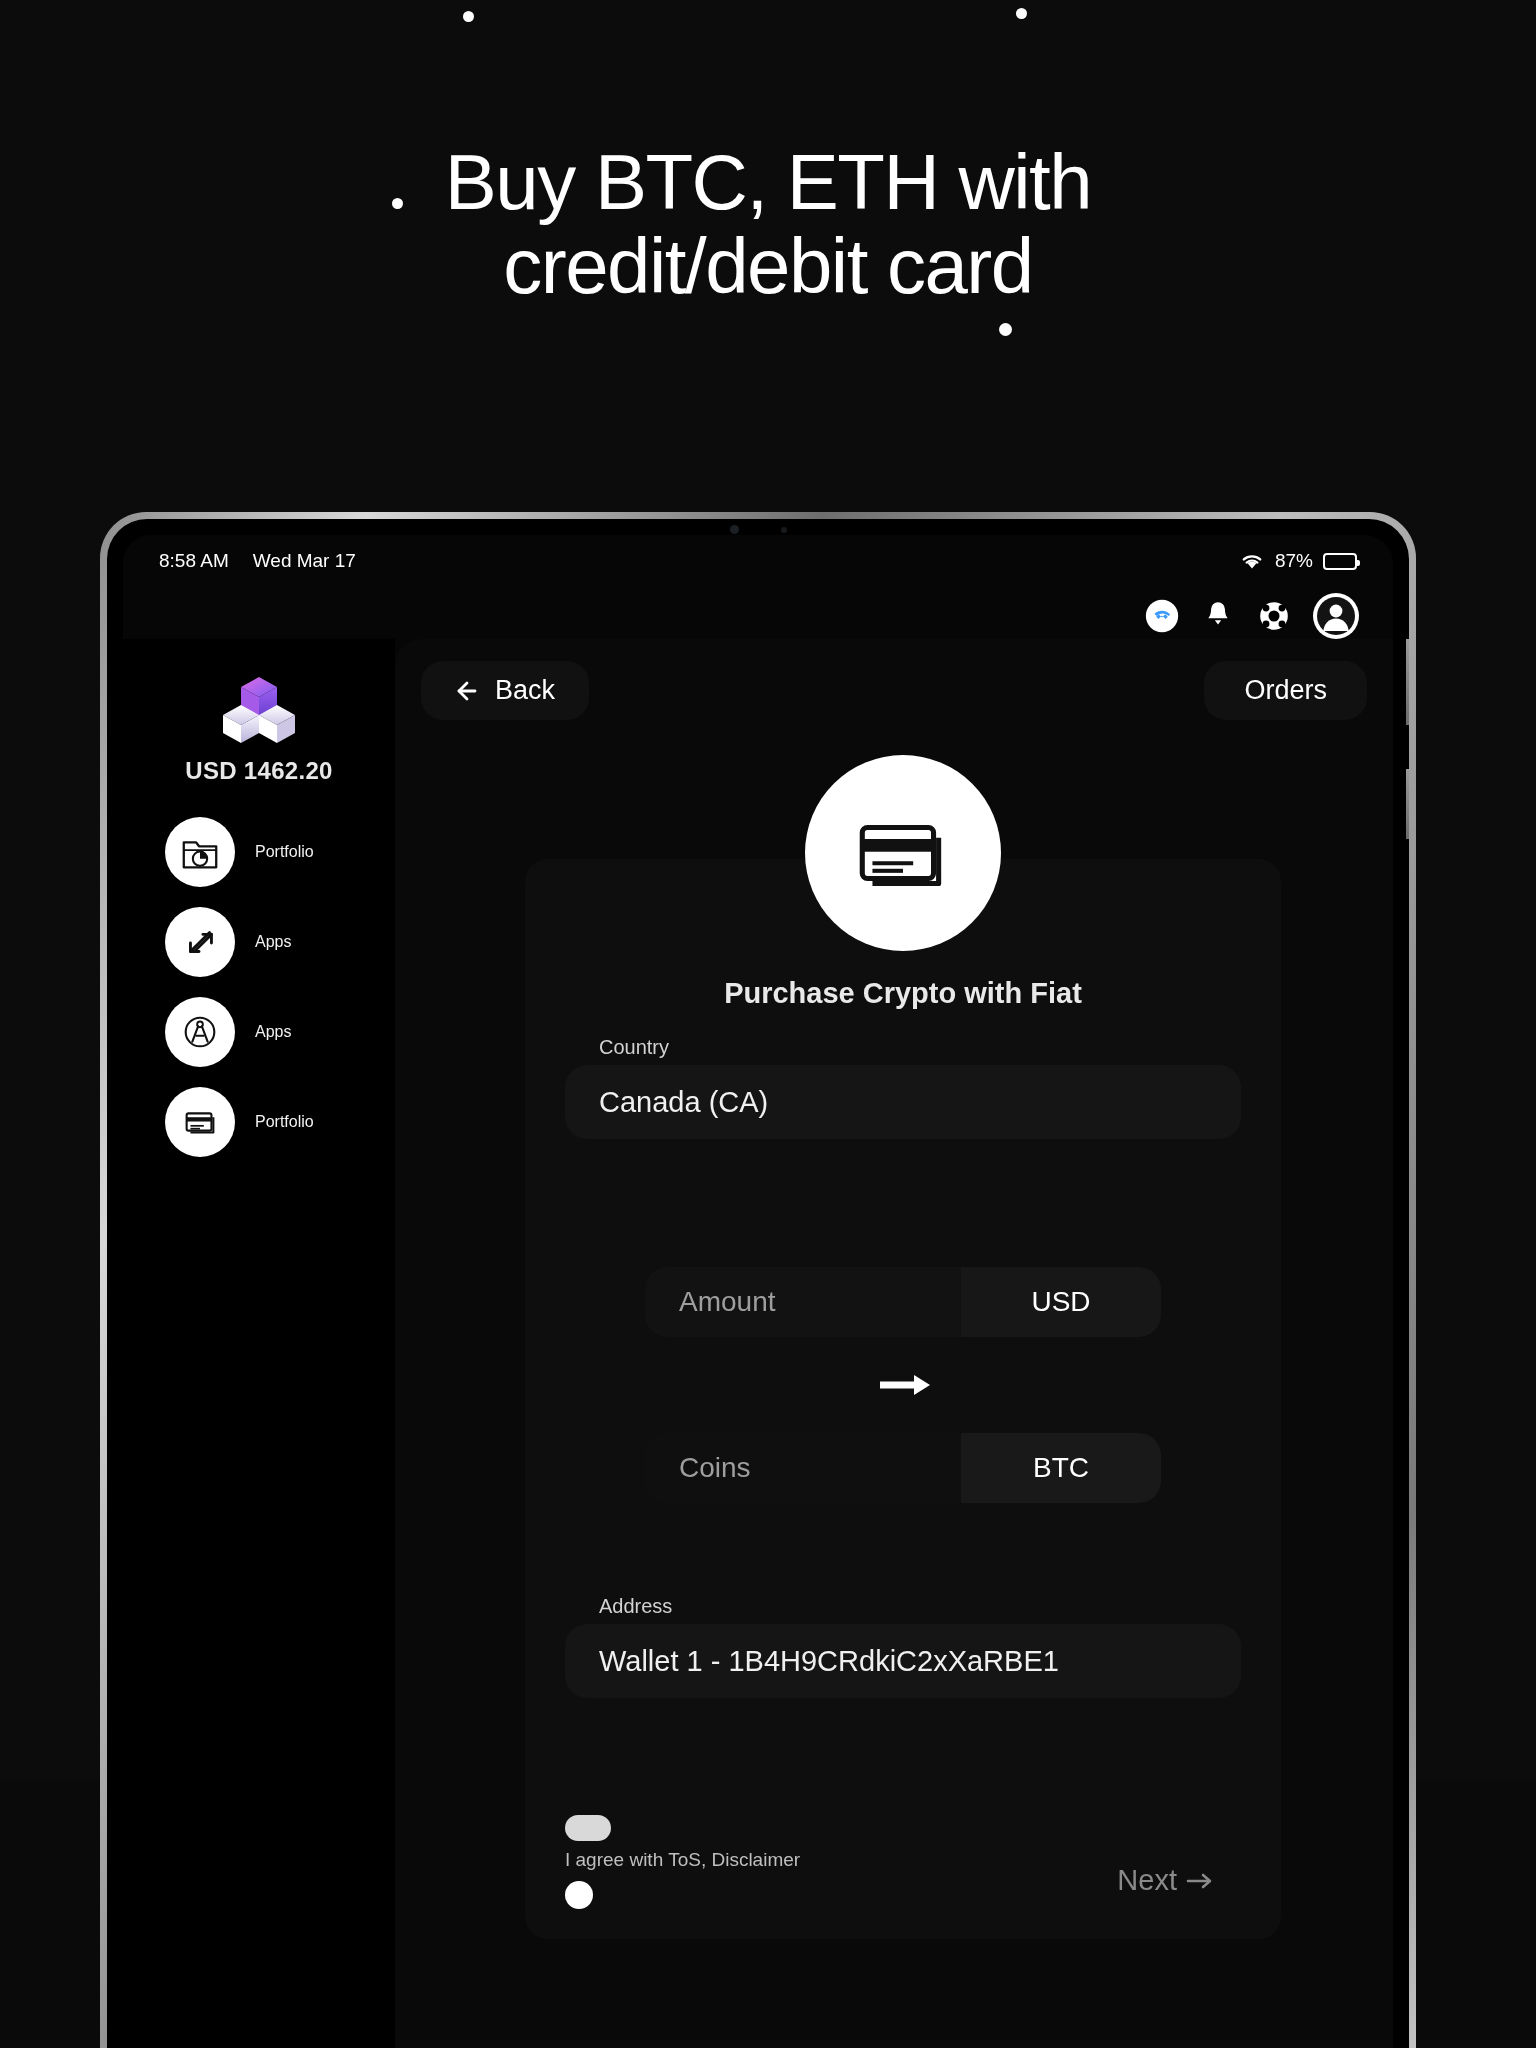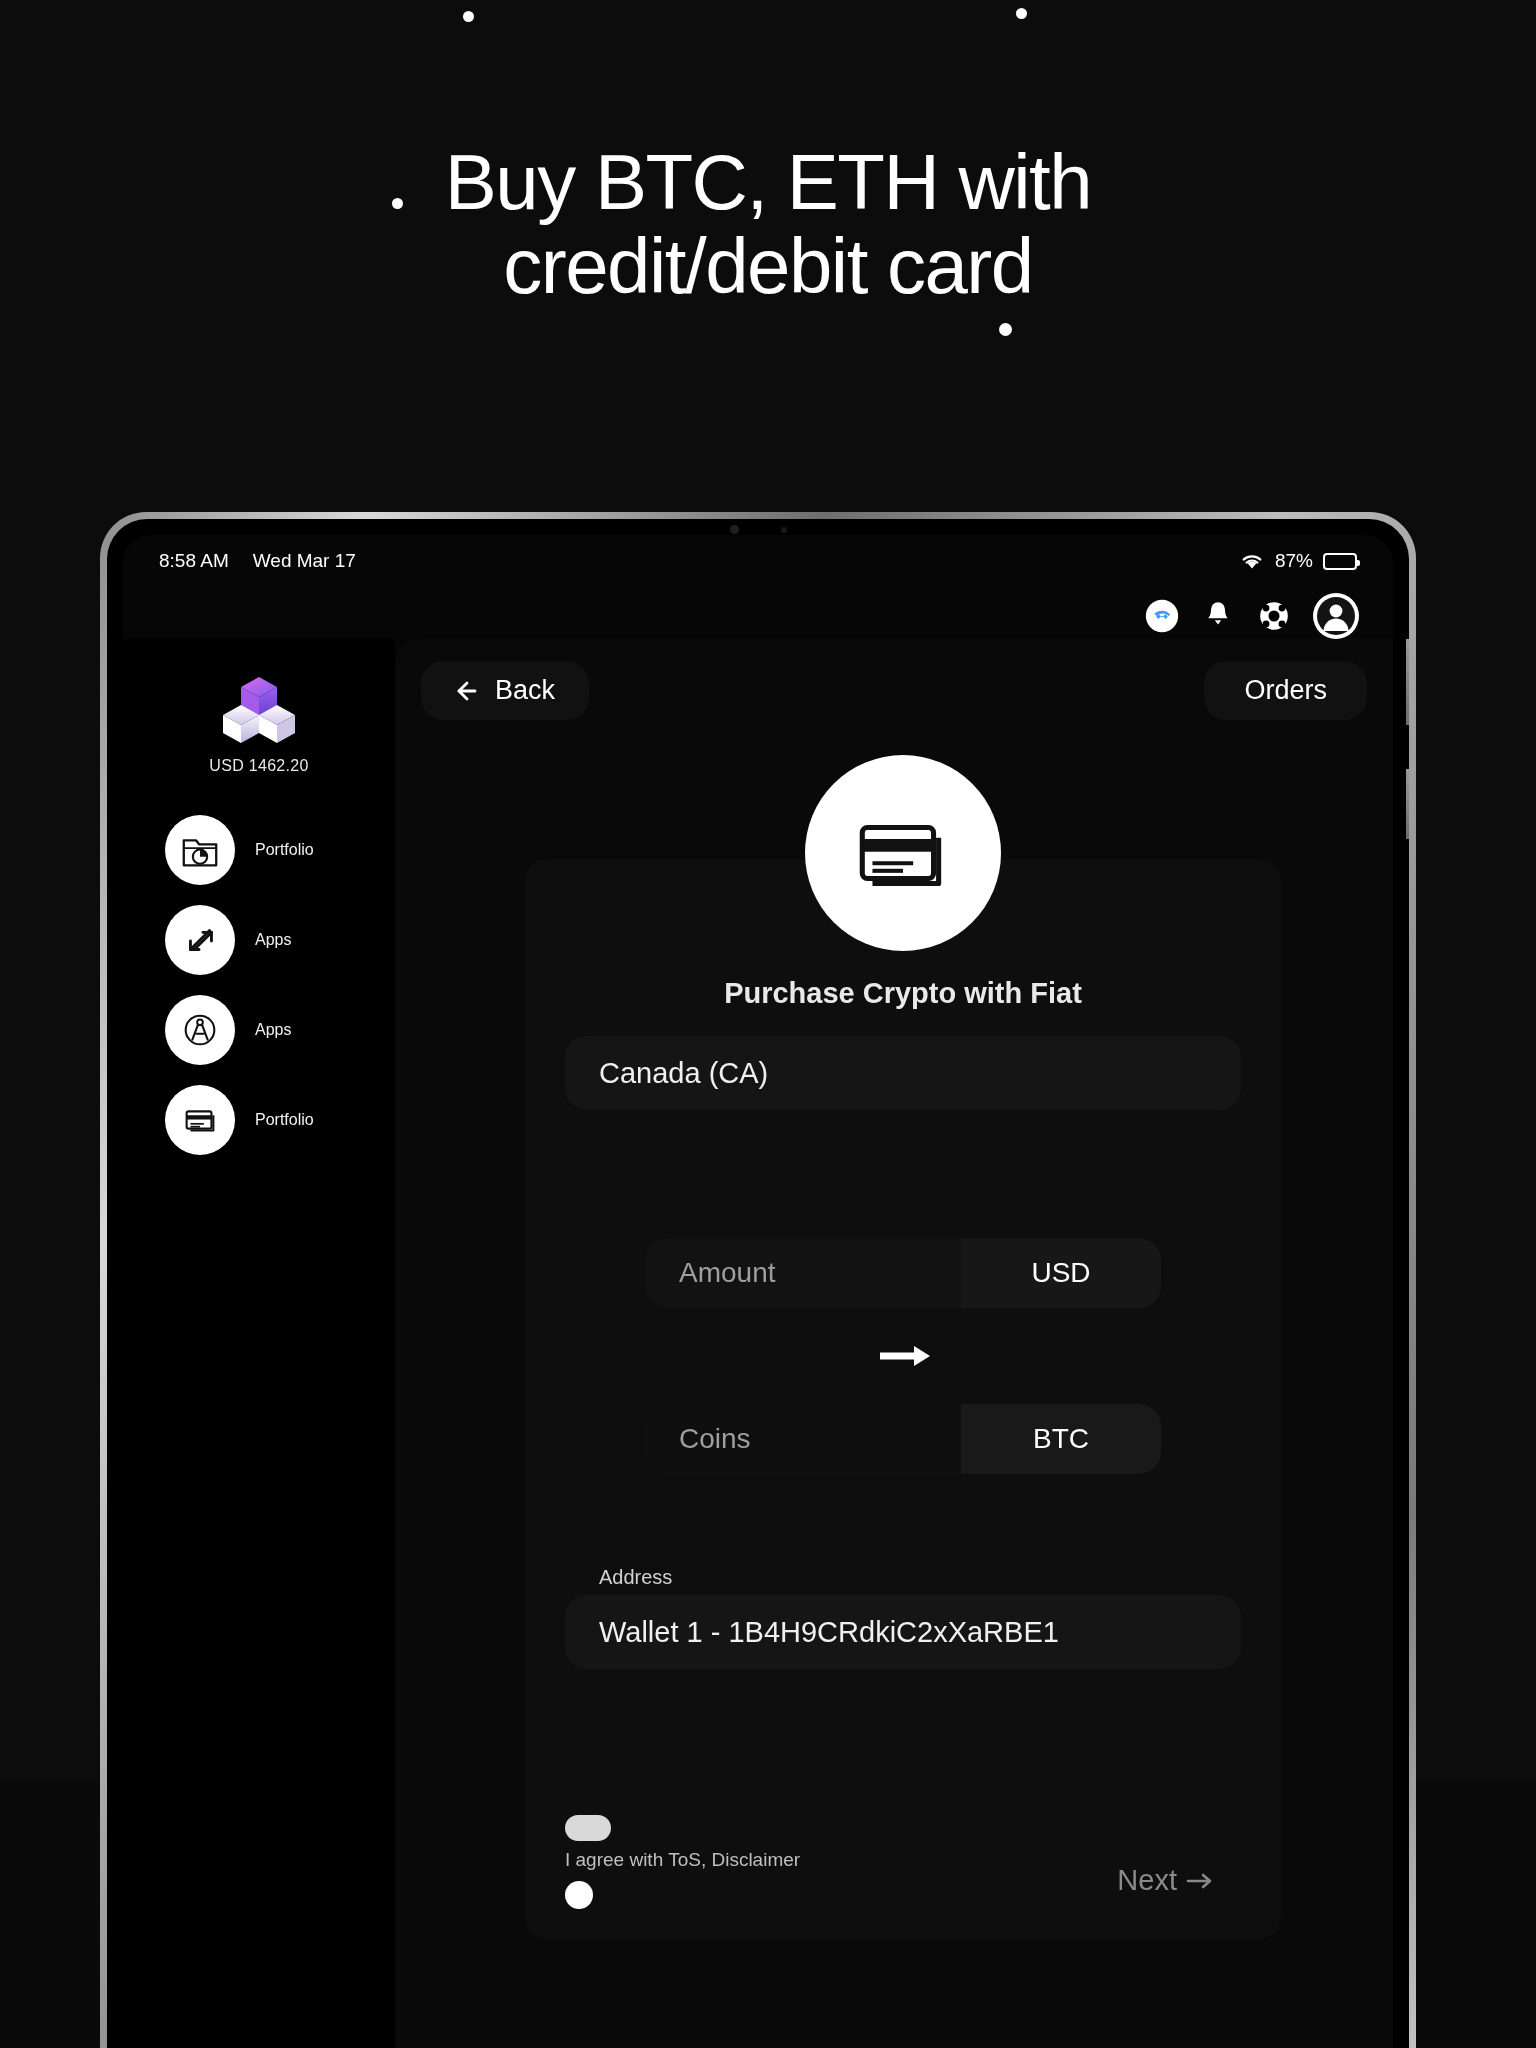--- a/index.html
+++ b/index.html
@@ -104,21 +104,21 @@
 
   .sidebar {
     width: 272px; flex: 0 0 272px;
     background: #000000;
     padding-top: 26px;
     display: flex; flex-direction: column; align-items: center;
   }
   .logo {
     width: 84px; height: 84px; position: relative; margin-bottom: 8px;
   }
-  .balance { color: #e8e8e8; font-size: 16px; letter-spacing: .3px; margin-bottom: 40px; }
+  .balance { color: #e8e8e8; font-size: 24px; letter-spacing: .3px; margin-bottom: 32px; font-weight: bold; }
 
   .nav { width: 100%; display: flex; flex-direction: column; gap: 20px; padding-left: 42px; }
   .nav-item { display: flex; align-items: center; gap: 20px; cursor: pointer; }
   .nav-ico {
     width: 70px; height: 70px; border-radius: 50%; background: #ffffff;
     display: flex; align-items: center; justify-content: center; flex: 0 0 70px;
   }
   .nav-label { color: #f2f2f2; font-size: 16px; }
 
   .content {
@@ -394,20 +394,21 @@
                   <rect x="6.6" y="16.5" width="26.8" height="5" fill="#111"></rect>
                   <line x1="10" y1="26" x2="26" y2="26" stroke="#111" stroke-width="1.6"></line>
                   <line x1="10" y1="29" x2="22" y2="29" stroke="#111" stroke-width="1.6"></line>
                   <path d="M36 16v18H10" fill="none" stroke="#111" stroke-width="2" stroke-linejoin="round"></path>
                 </svg>
               </div>
 
               <h2 class="card-title">Purchase Crypto with Fiat</h2>
 
               <div>
+                <div class="field-label">Country</div>
                 <div class="field-box">Canada (CA)</div>
               </div>
 
               <div class="spacer-lg"></div>
 
               <div class="split-row amount">
                 <div class="split-left">Amount</div>
                 <div class="split-right">USD</div>
               </div>
 

